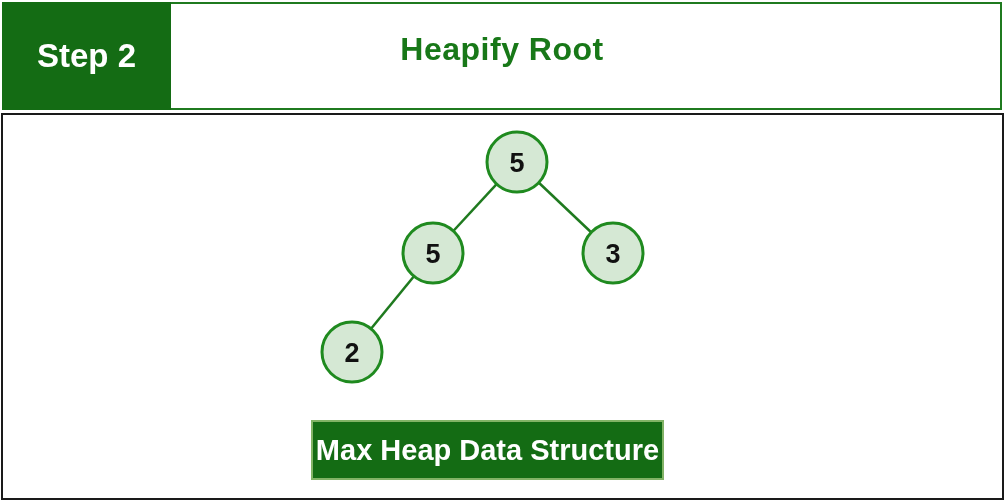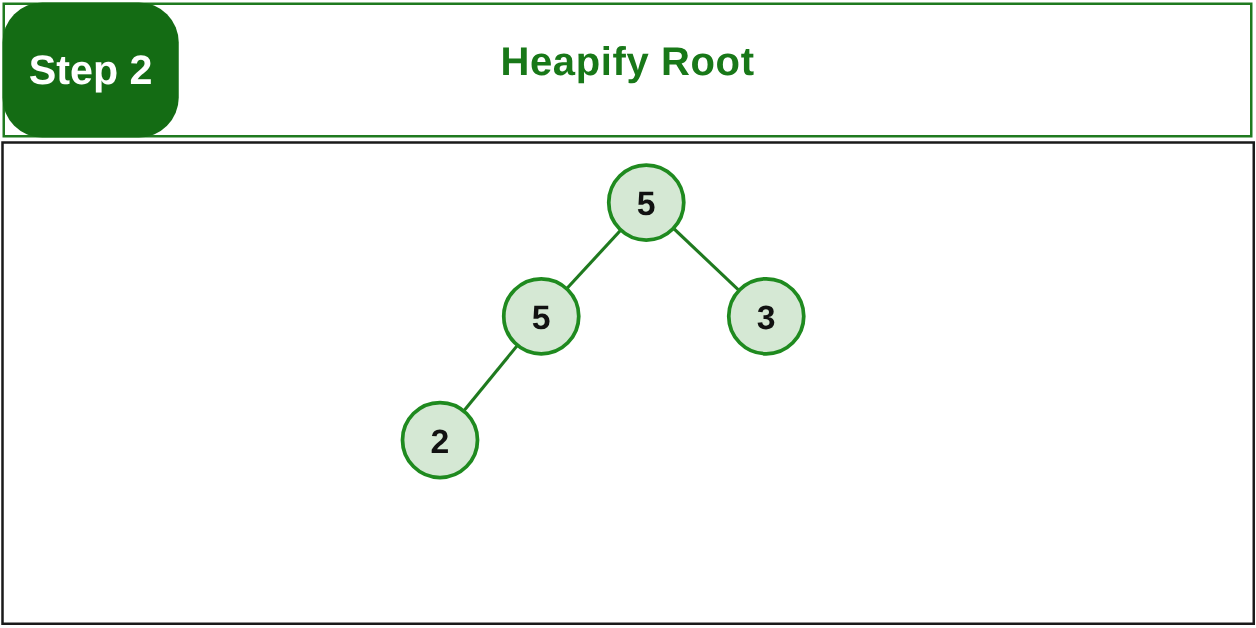--- a/index.html
+++ b/index.html
@@ -27,27 +27,26 @@
   .header-title {
     color: #187818;
     font-size: 32px;
     font-weight: bold;
     letter-spacing: 0.5px;
     transform: translateY(-7px);
   }
   .step-box {
     position: absolute;
     left: 2px; top: 2px;
-    width: 141px; height: 108px;
+    width: 169px; height: 108px;
     box-sizing: border-box;
     background: #146c14;
     display: flex;
     align-items: center;
     justify-content: center;
-    border-radius: 32px;
   }
   .step-label {
     color: #ffffff;
     font-size: 33px;
     font-weight: bold;
   }
 
   
   .content-box {
     position: absolute;
@@ -131,14 +130,17 @@
     </g>
   </svg>
 
   <div class="header-box">
     <div class="header-title">Heapify Root</div>
   </div>
   <div class="step-box">
     <div class="step-label">Step 2</div>
   </div>
 
+  <div class="caption-banner">
+    <div class="caption-label">Max Heap Data Structure</div>
+  </div>
 
 </div>
 
 </body></html>

